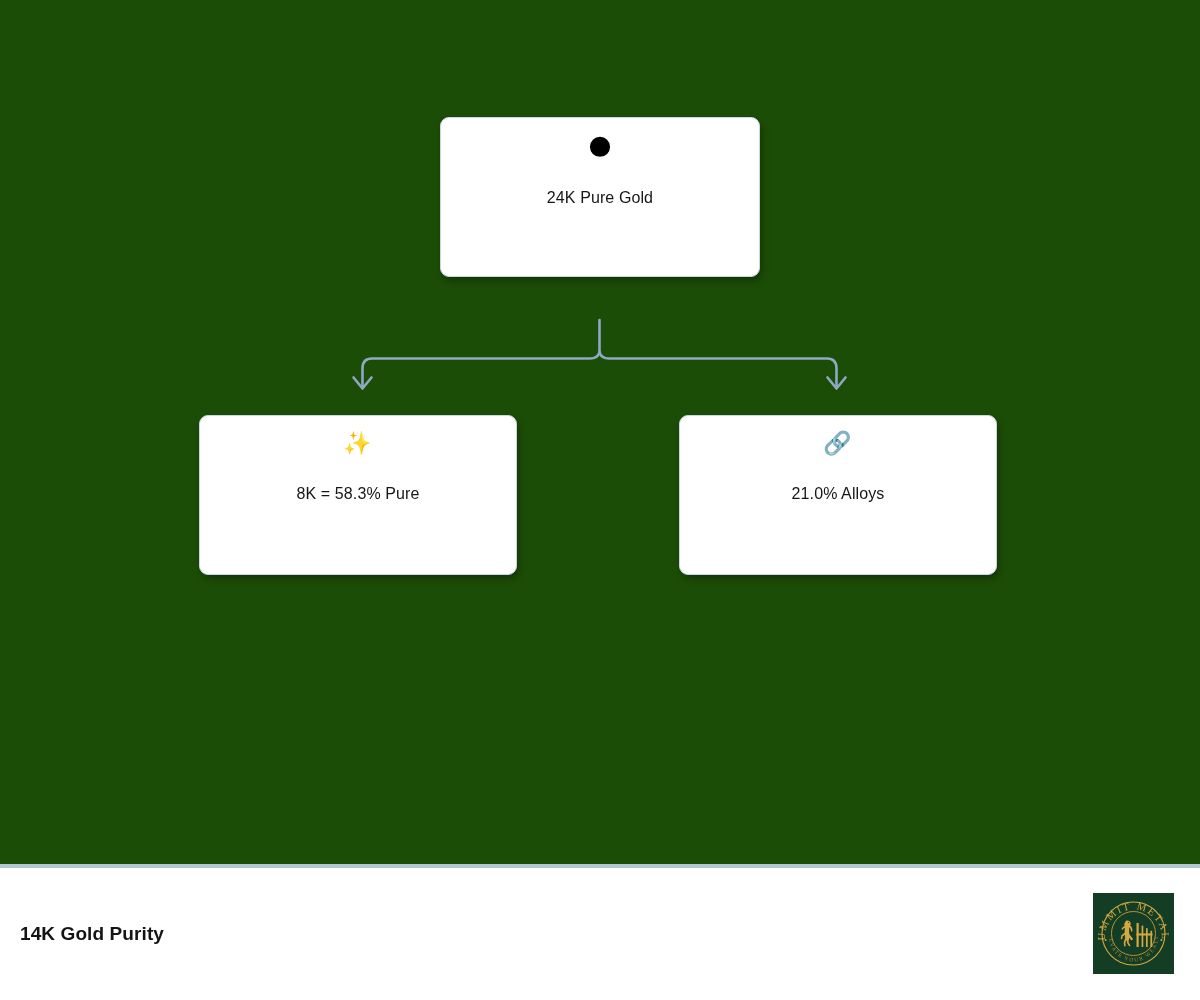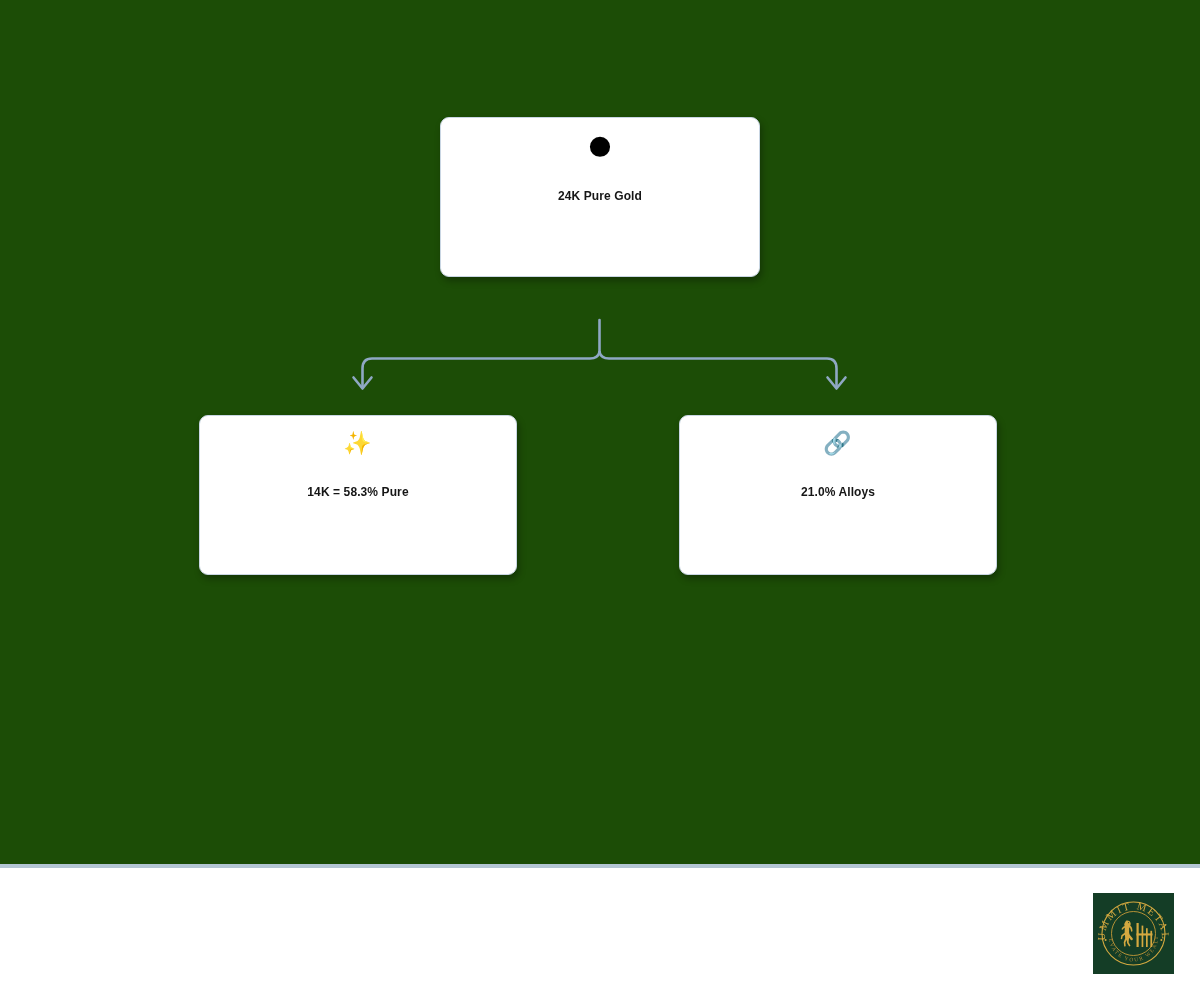--- a/index.html
+++ b/index.html
@@ -44,22 +44,22 @@
     align-items: center;
   }
 
   .node-icon {
     font-family: "DejaVu Sans", sans-serif;
     line-height: 1;
     user-select: none;
   }
 
   .node-label {
-    font-size: 12px;
-    font-weight: bold;
+    font-size: 16px;
+    font-weight: normal;
     color: #161616;
     text-align: center;
     letter-spacing: 0.1px;
     white-space: nowrap;
   }
 
   
   #node-root {
     left: 440px;
     top: 117px;
@@ -172,32 +172,35 @@
       </g>
     </svg>
 
     <div class="node" id="node-root">
       <span class="node-icon">🌑</span>
       <span class="node-label">24K Pure Gold</span>
     </div>
 
     <div class="node" id="node-pure">
       <span class="node-icon">✨</span>
-      <span class="node-label">14K = 58.3% Pure</span>
+      <span class="node-label">8K = 58.3% Pure</span>
     </div>
 
     <div class="node" id="node-alloy">
       <span class="node-icon">🔗</span>
       <span class="node-label">21.0% Alloys</span>
     </div>
 
   </div>
 
   <div id="divider"></div>
 
+  <div id="footer">
+    <div id="footer-title">14K Gold Purity</div>
+  </div>
 
   <div id="footer-logo">
     <svg viewBox="0 0 81 81" width="81" height="81">
       <defs>
         <path id="arcTop" d="M 12 45 A 28.5 28.5 0 0 1 69 45"></path>
         <path id="arcBot" d="M 16 44 A 24.5 24.5 0 0 0 65 44"></path>
       </defs>
 
       <rect x="0" y="0" width="81" height="81" fill="#143d26"></rect>
 

